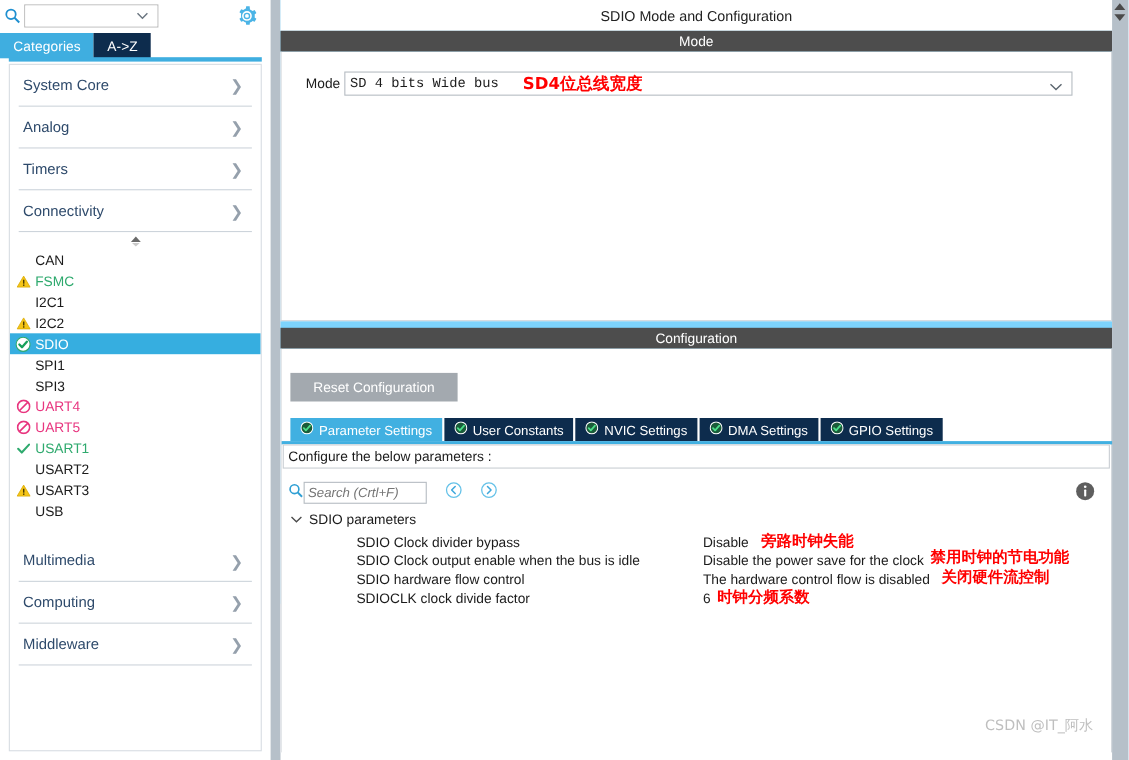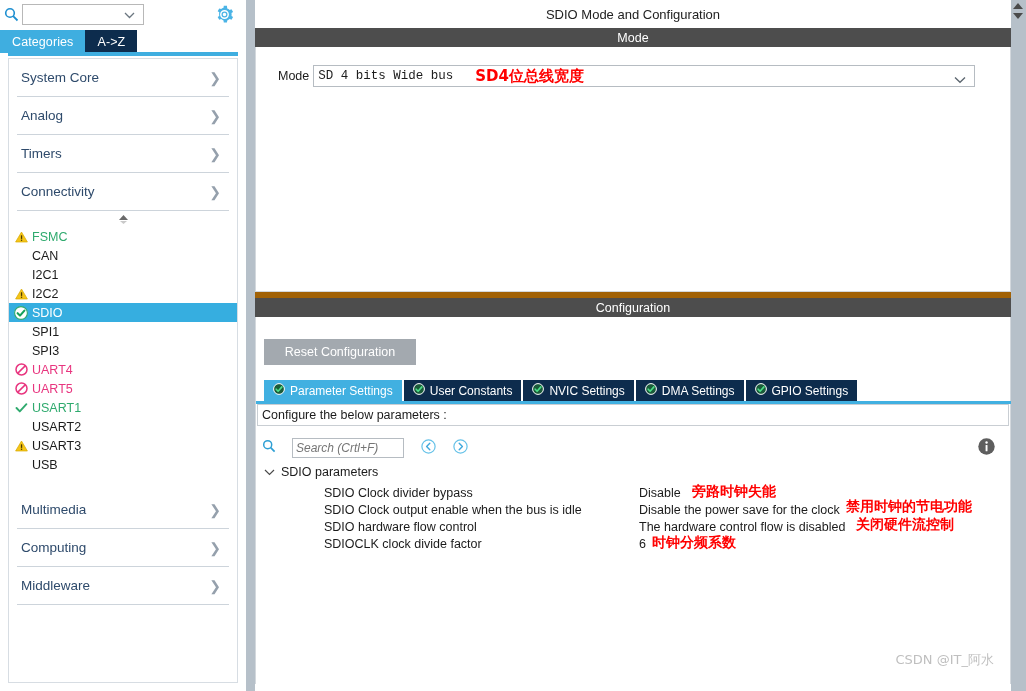--- a/index.html
+++ b/index.html
@@ -89,21 +89,21 @@
 
   
   .splitter {
     position: absolute; left: 246px; top: 0; width: 9px; height: 691px;
     background: #b6c0c9;
   }
 
   
   .right-panel {
     position: absolute; left: 255px; top: 0; width: 756px; height: 549px;
-    background: #a16207;
+    background: #7dd3fc;
   }
   .panel-title {
     height: 28px; display: flex; align-items: center; justify-content: center;
     font-size: 13px; color: #222; background: #ffffff;
   }
   .section-header {
     height: 19px; background: #4D4D4D; color: #fff; font-size: 12.5px;
     display: flex; align-items: center; justify-content: center;
   }
   .mode-body {
@@ -154,21 +154,21 @@
     border: 1px solid #c9ced3; display: flex; align-items: center;
     padding-left: 4px; font-size: 12.5px; color: #1b1b1b; background: #fff;
   }
 
   .search-params-row {
     position: absolute; left: 6px; top: 118px; width: 744px; height: 26px;
     display: flex; align-items: center;
   }
   .sp-search-box {
     width: 112px; height: 20px; border: 1px solid #b6bcc2; background: #fff;
-    display: flex; align-items: center; margin-left: 16px;
+    display: flex; align-items: center; margin-left: 0;
   }
   .sp-search-box input {
     border: none; outline: none; width: 100%; height: 100%;
     font-size: 12px; font-style: italic; color: #8b8b8b; padding-left: 3px;
     font-family: "Liberation Sans", sans-serif; background: transparent;
   }
   .nav-circle { margin-left: 17px; cursor: pointer; }
   .info-icon { position: absolute; right: 10px; top: 2px; cursor: pointer; }
 
   .tree-root {
@@ -267,33 +267,33 @@
       <div class="scroll-marker">
         <svg width="15" height="11" viewBox="0 0 15 11">
           <polygon points="7.5,1 12,6 3,6" fill="#6a6a6a"></polygon>
           <polygon points="7.5,10 11,7 4,7" fill="#c9c9c9"></polygon>
         </svg>
       </div>
 
       <div class="periph-list">
 
         <div class="periph-item">
+          <span class="p-icon"></span>
+          <span class="p-label">CAN</span>
+        </div>
+
+        <div class="periph-item">
           <span class="p-icon">
             <svg width="13" height="12" viewBox="0 0 13 12">
               <polygon points="6.5,1 12.4,11 0.6,11" fill="#F5C518" stroke="#D9A900" stroke-width=".7"></polygon>
               <rect x="5.9" y="4.3" width="1.3" height="3.6" fill="#4a3b00"></rect>
               <rect x="5.9" y="8.6" width="1.3" height="1.3" fill="#4a3b00"></rect>
             </svg>
           </span>
           <span class="p-label green">FSMC</span>
-        </div>
-
-        <div class="periph-item">
-          <span class="p-icon"></span>
-          <span class="p-label">CAN</span>
         </div>
 
         <div class="periph-item">
           <span class="p-icon"></span>
           <span class="p-label">I2C1</span>
         </div>
 
         <div class="periph-item">
           <span class="p-icon">
             <svg width="13" height="12" viewBox="0 0 13 12">

